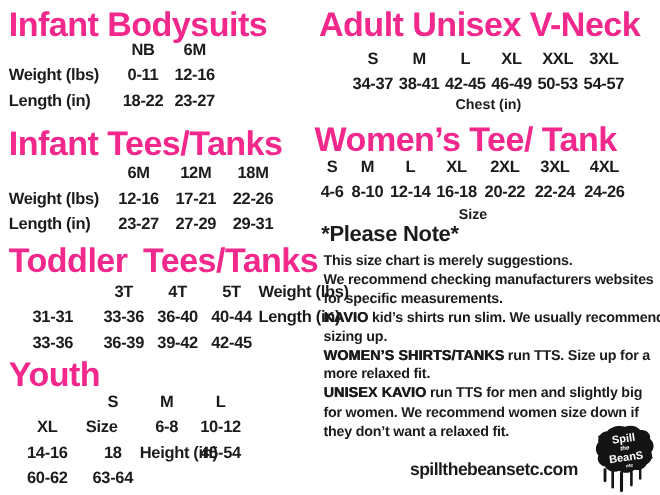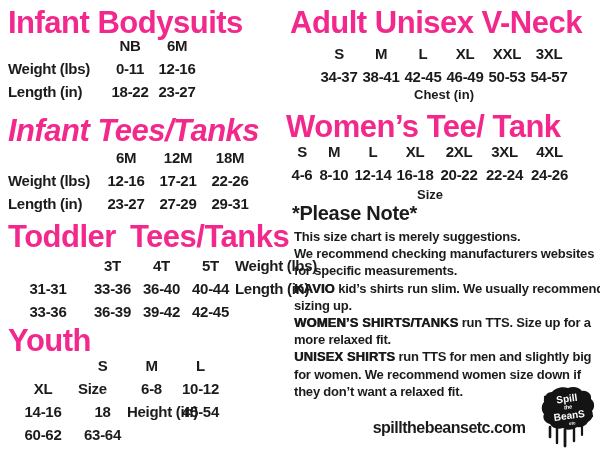--- a/index.html
+++ b/index.html
@@ -3,21 +3,21 @@
 <meta charset="utf-8">
 <style>
   * { margin:0; padding:0; box-sizing:border-box; }
   html,body { width:600px; height:450px; background:#fff; overflow:hidden; }
   body { position:relative; font-family:"Liberation Sans","DejaVu Sans",sans-serif; color:var(--ink,#1b1b1b); }
 
   .h1 { position:absolute; font-size:31px; font-weight:bold; letter-spacing:-0.5px;
         color:var(--pink,#f2288c); white-space:nowrap; line-height:30px; }
   #h-infant-bodysuits { left:8px;  top:8px; }
   #h-adult            { left:290px; top:8px; }
-  #h-infant-tees      { left:8px;  top:116px;font-style:italic; }
+  #h-infant-tees      { left:8px;  top:116px; }
   #h-womens           { left:286px; top:112px; }
   #h-toddler          { left:8px;  top:222px; word-spacing:6px; }
   #h-youth            { left:8px;  top:326px; }
 
   .stable { position:absolute; display:grid; font-size:15px; font-weight:bold;
             letter-spacing:-0.3px; }
   .cell { text-align:center; white-space:nowrap; line-height:23px; }
   .cell.lbl { text-align:left; }
 
   #t-infant-bodysuits { left:8px;  top:34px;  grid-template-columns:99px 46px 48px; line-height:24px; }
@@ -152,21 +152,21 @@
     <div class="note-line"><span class="lead"></span><span>for specific measurements.</span></div>
 
     <div class="note-line"><span class="lead">KAVIO</span><span> kid’s shirts run slim. We usually recommend</span></div>
 
     <div class="note-line"><span class="lead"></span><span>sizing up.</span></div>
 
     <div class="note-line"><span class="lead">WOMEN’S SHIRTS/TANKS</span><span> run TTS. Size up for a</span></div>
 
     <div class="note-line"><span class="lead"></span><span>more relaxed fit.</span></div>
 
-    <div class="note-line"><span class="lead">UNISEX SHIRTS</span><span> run TTS for men and slightly big</span></div>
+    <div class="note-line"><span class="lead">UNISEX KAVIO</span><span> run TTS for men and slightly big</span></div>
 
     <div class="note-line"><span class="lead"></span><span>for women. We recommend women size down if</span></div>
 
     <div class="note-line"><span class="lead"></span><span>they don’t want a relaxed fit.</span></div>
   </div>
 
 <div id="site-url">spillthebeansetc.com</div>
 
 <svg id="logo" viewBox="0 0 56 64" xmlns="http://www.w3.org/2000/svg">
   <g>

